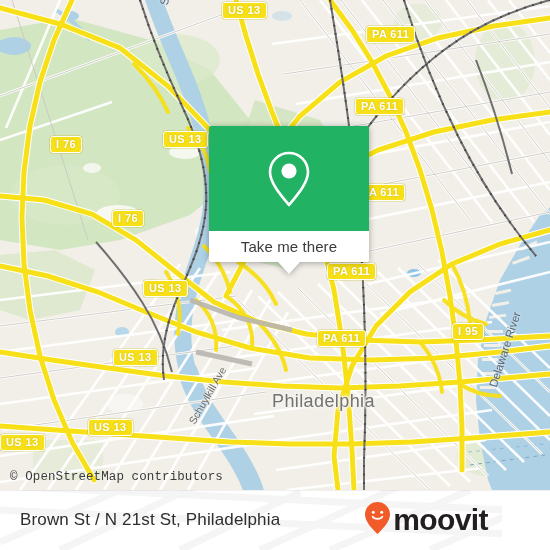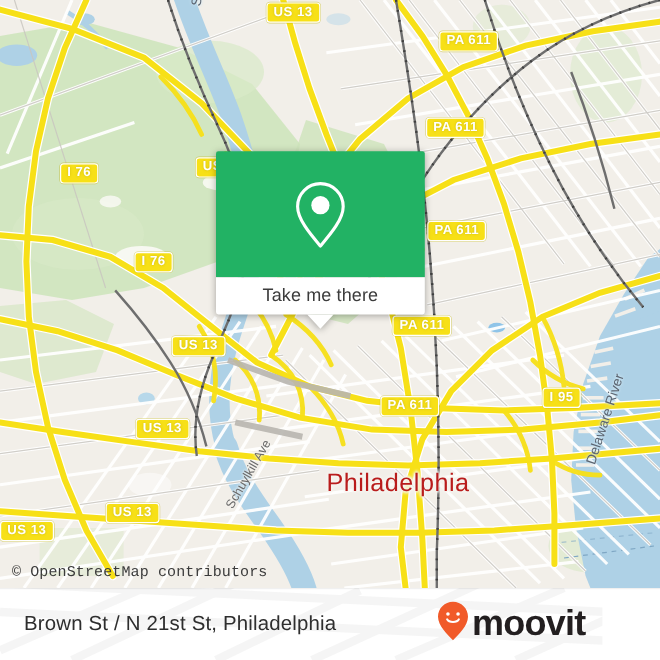--- a/index.html
+++ b/index.html
@@ -18,21 +18,21 @@
     position:absolute;left:10px;top:470px;
     font-size:12.5px;color:#3b3b3b;
     letter-spacing:.1px;
     white-space:nowrap;
     z-index:40;
     font-family:Liberation Mono, monospace;
   }
 
   
   #card{
-    position:absolute;left:180px;top:126px;width:174px;
+    position:absolute;left:209px;top:126px;width:160px;
     z-index:60;
     filter:drop-shadow(0 1px 3px rgba(0,0,0,.33));
   }
   #card-green{
     background:#22b264;height:105px;border-radius:2px 2px 0 0;
     display:flex;align-items:center;justify-content:center;
   }
   #card-green svg{display:block;}
   #card-foot{
     background:#ffffff;height:31px;border-radius:0 0 2px 2px;
@@ -57,21 +57,21 @@
     border-radius:3px;
     color:#ffffff;font-size:11px;font-weight:bold;
     padding:1px 5px 2px 5px;
     letter-spacing:.4px;white-space:nowrap;
     text-shadow:0 0 2px rgba(120,110,0,.35);
     line-height:12px;
     box-shadow:0 0 0 .5px rgba(190,175,0,.5);
   }
   .citylabel{
     position:absolute;z-index:32;
-    font-size:21px;color:#b91c1c;letter-spacing:.4px;
+    font-size:18px;color:#737373;letter-spacing:.4px;
     text-shadow:
       -1.5px 0 2px #f6f4ef, 1.5px 0 2px #f6f4ef,
       0 -1.5px 2px #f6f4ef, 0 1.5px 2px #f6f4ef,
       0 0 4px #f6f4ef;
     white-space:nowrap;
   }
   .waterlabel{
     position:absolute;z-index:31;
     font-size:11.5px;color:#5b6470;white-space:nowrap;
     text-shadow:0 0 3px #cfe6f2,0 0 2px #cfe6f2;

